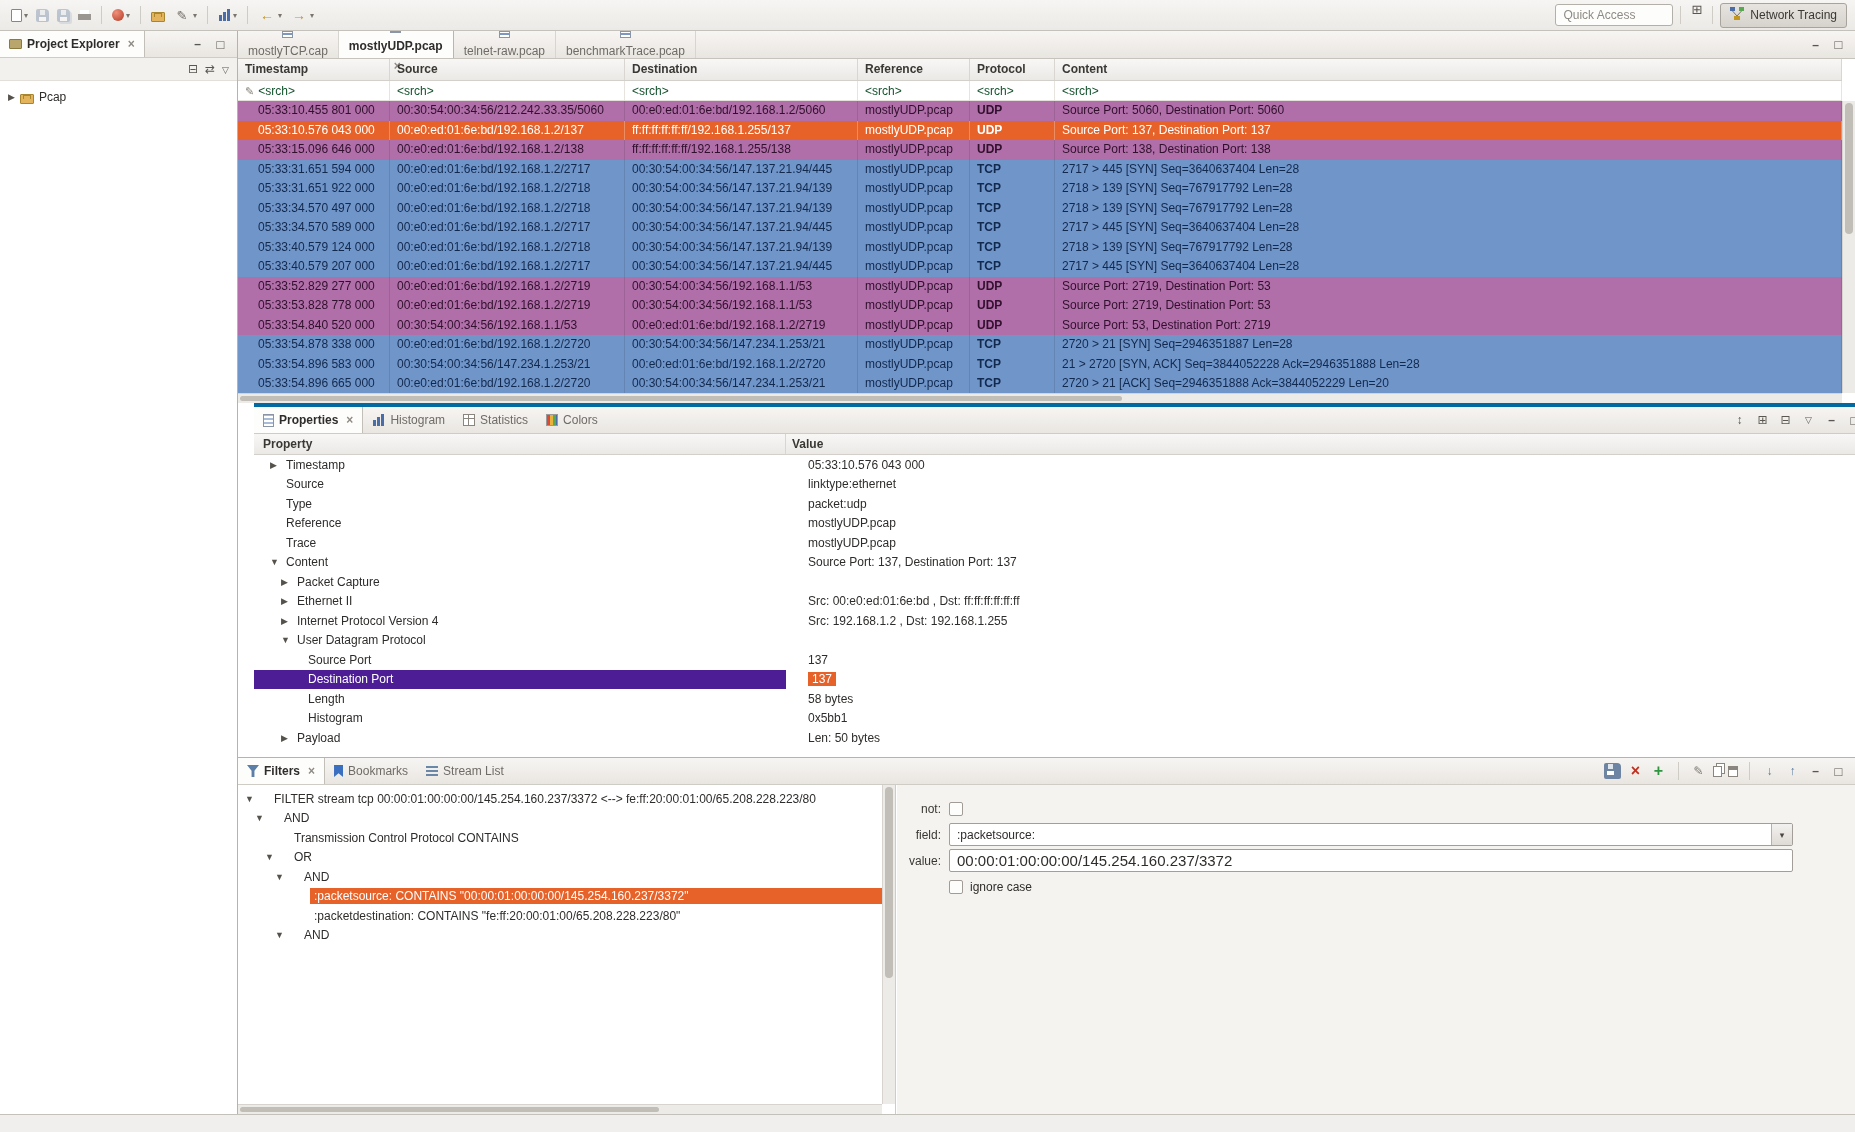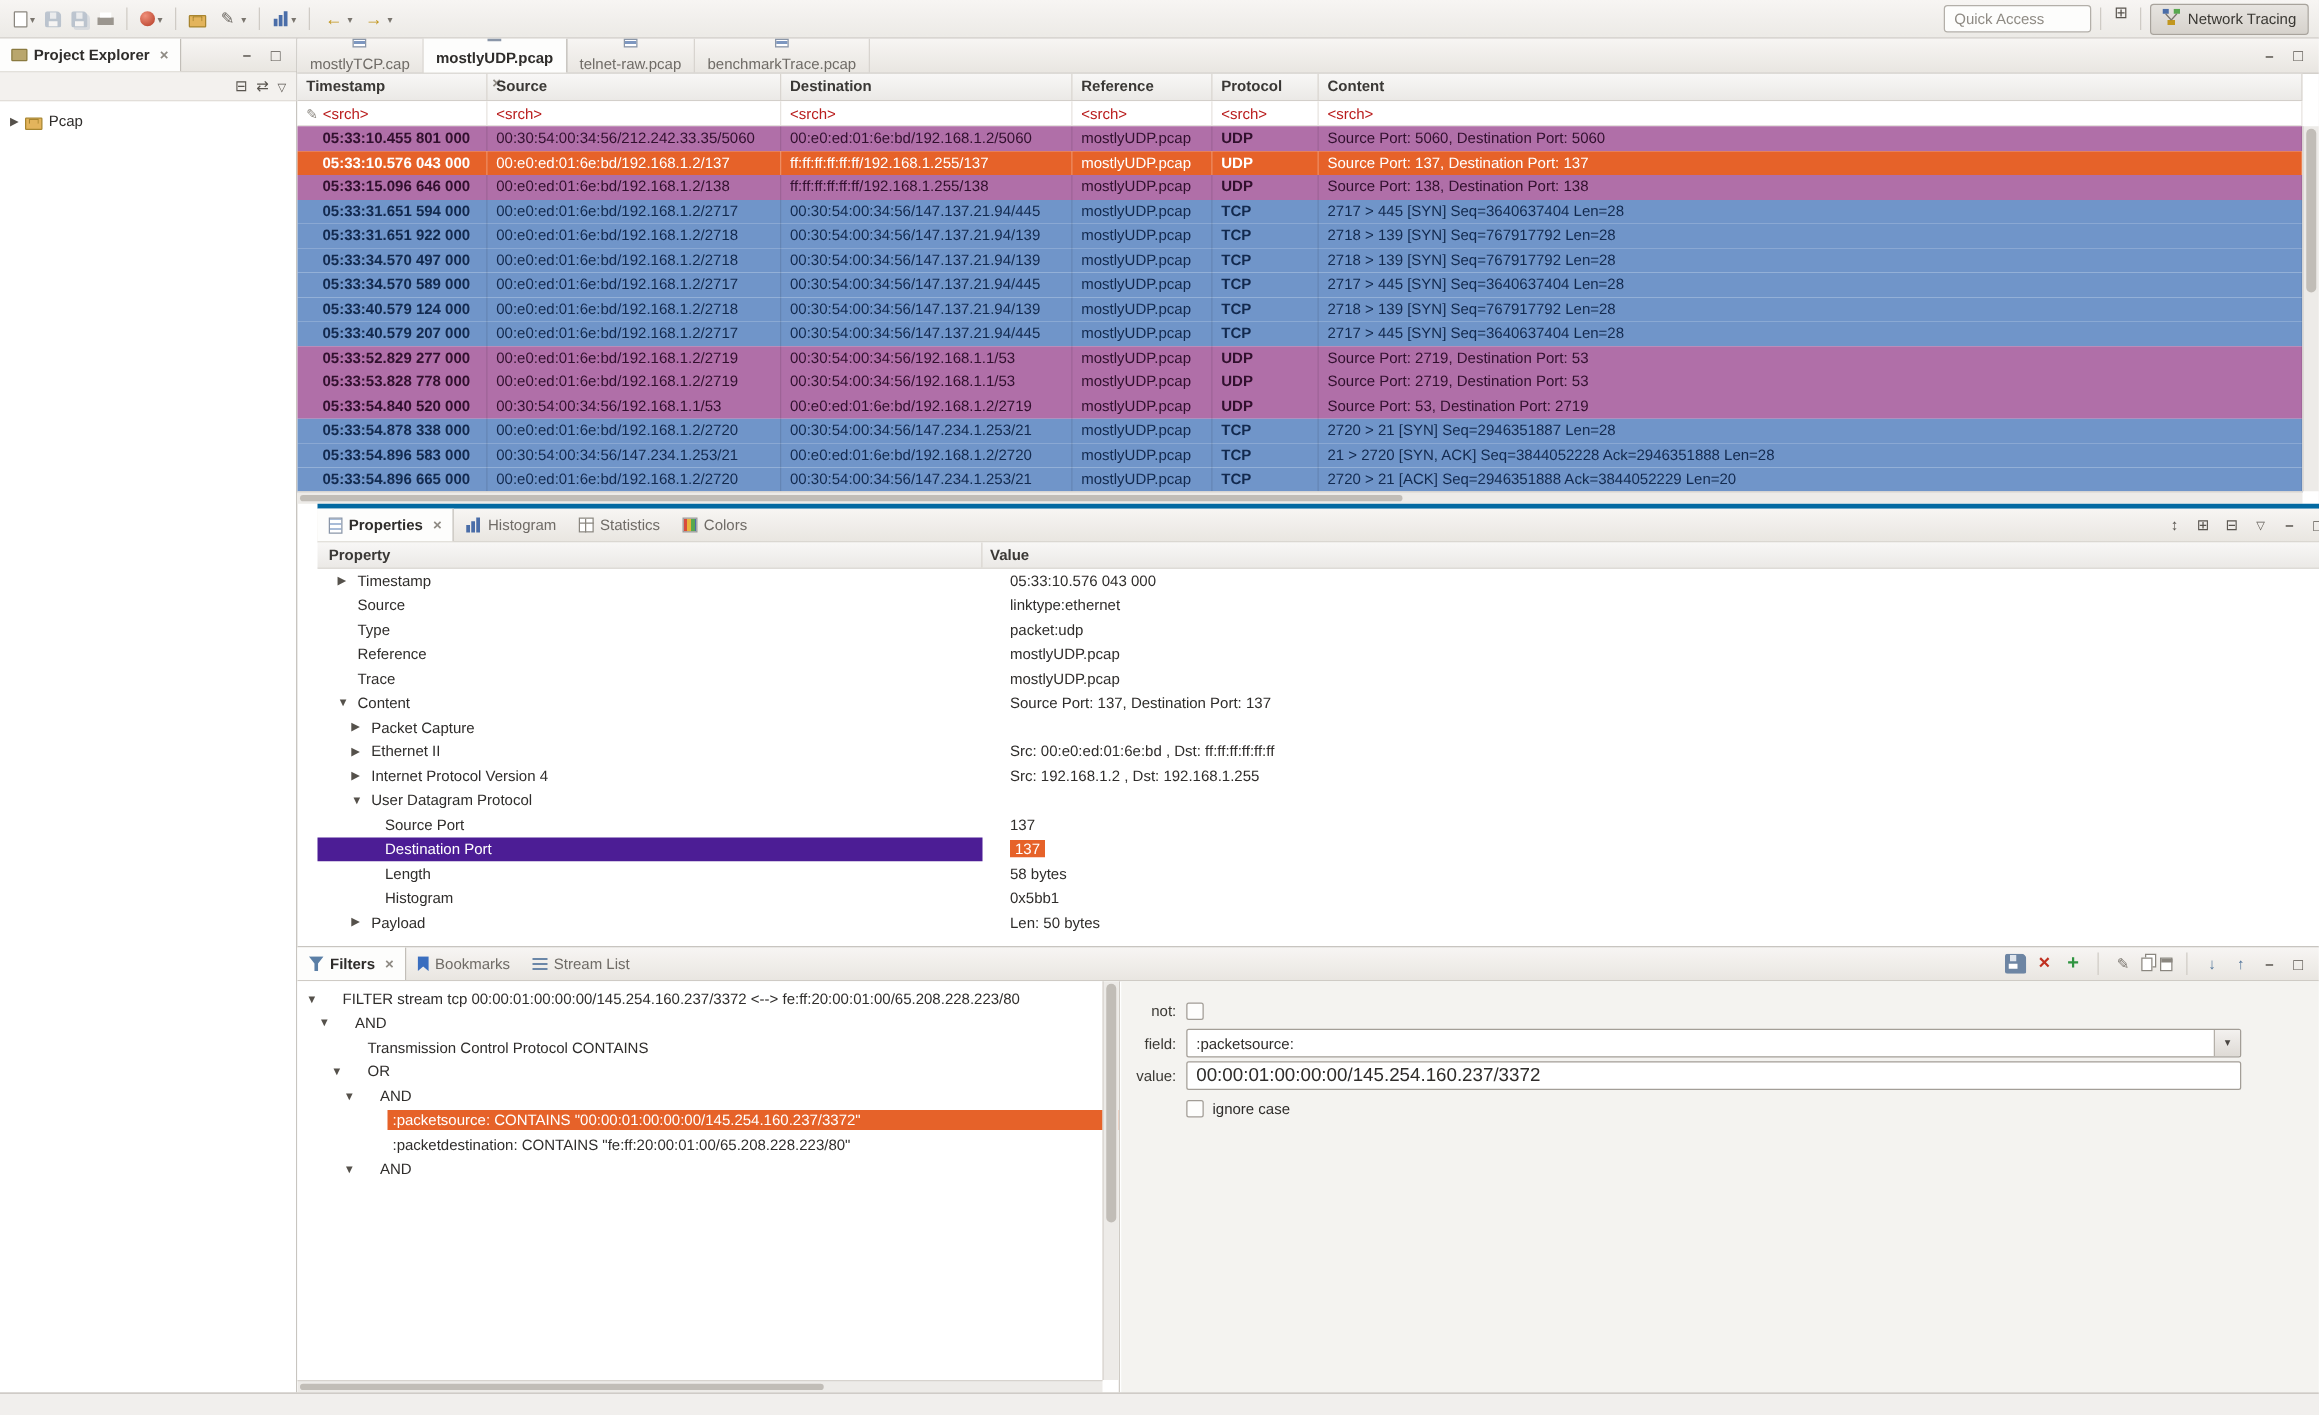--- a/index.html
+++ b/index.html
@@ -70,26 +70,26 @@
   .main{position:absolute;top:31px;left:238px;width:1617px;height:1083px;background:#fff;}
 
   
   .editor{position:absolute;top:0;left:0;width:100%;height:372px;}
   .editor-tabbar{height:28px;background:linear-gradient(#f7f5f3,#e9e6e1);border-bottom:1px solid #c6c2bc;display:flex;justify-content:space-between;}
   .etab{display:flex;align-items:center;gap:6px;padding:0 10px;border-right:1px solid #d8d4cf;color:#6f6b66;white-space:nowrap;flex-direction:column;}
   .etab.active{background:#fdfdfc;color:#2f2d2b;font-weight:bold;border-right:1px solid #b9b5af;}
   .pgrid{display:grid;grid-template-columns:152px 235px 233px 112px 85px 1fr;width:calc(100% - 13px);}
   .pheader{height:22px;background:linear-gradient(#f8f7f6,#ebe9e6);border-bottom:1px solid #d3cfca;font-weight:bold;color:#3a3835;}
   .pheader>div{padding:3px 7px;border-right:1px solid #d9d5d0;overflow:hidden;white-space:nowrap;}
-  .psrch{height:20px;border-bottom:1px solid #e4e1dd;color:#b91c1c;background:#fff;}
+  .psrch{height:20px;border-bottom:1px solid #e4e1dd;color:#14532d;background:#fff;}
   .psrch>div{padding:2px 7px;border-right:1px solid #e7e4e0;display:flex;gap:4px;align-items:center;overflow:hidden;white-space:nowrap;}
   .srch-pen::before{content:"\270E";color:#8a867f;font-size:11px;}
   .prow{height:19.5px;}
   .prow>div{padding:2px 7px;border-right:1px solid rgba(0,0,0,.10);white-space:nowrap;overflow:hidden;}
-  .prow>div:first-child{padding-left:20px;font-weight:bold;}
+  .prow>div:first-child{padding-left:20px;}
   .prow.udp{background:#b06fa8;color:#31102e;}
   .prow.tcp{background:#7095c9;color:#12294e;}
   .prow.sel{background:#e66229;color:#fff;}
   .prow.sel>div{border-right:1px solid rgba(255,255,255,.28);}
   .prow .proto{font-weight:bold;}
   .vscroll{position:absolute;right:0;width:13px;background:#edebe8;border-left:1px solid #d7d3ce;}
   .vscroll .thumb{position:absolute;top:2px;left:2px;right:2px;background:#c1bdb7;border-radius:5px;}
   .hscroll{position:absolute;left:0;bottom:0;height:10px;background:#edebe8;border-top:1px solid #d7d3ce;}
   .hscroll .thumb{position:absolute;left:2px;top:2px;bottom:2px;background:#c1bdb7;border-radius:5px;}
   .editor .vscroll{top:70px;bottom:10px;}

